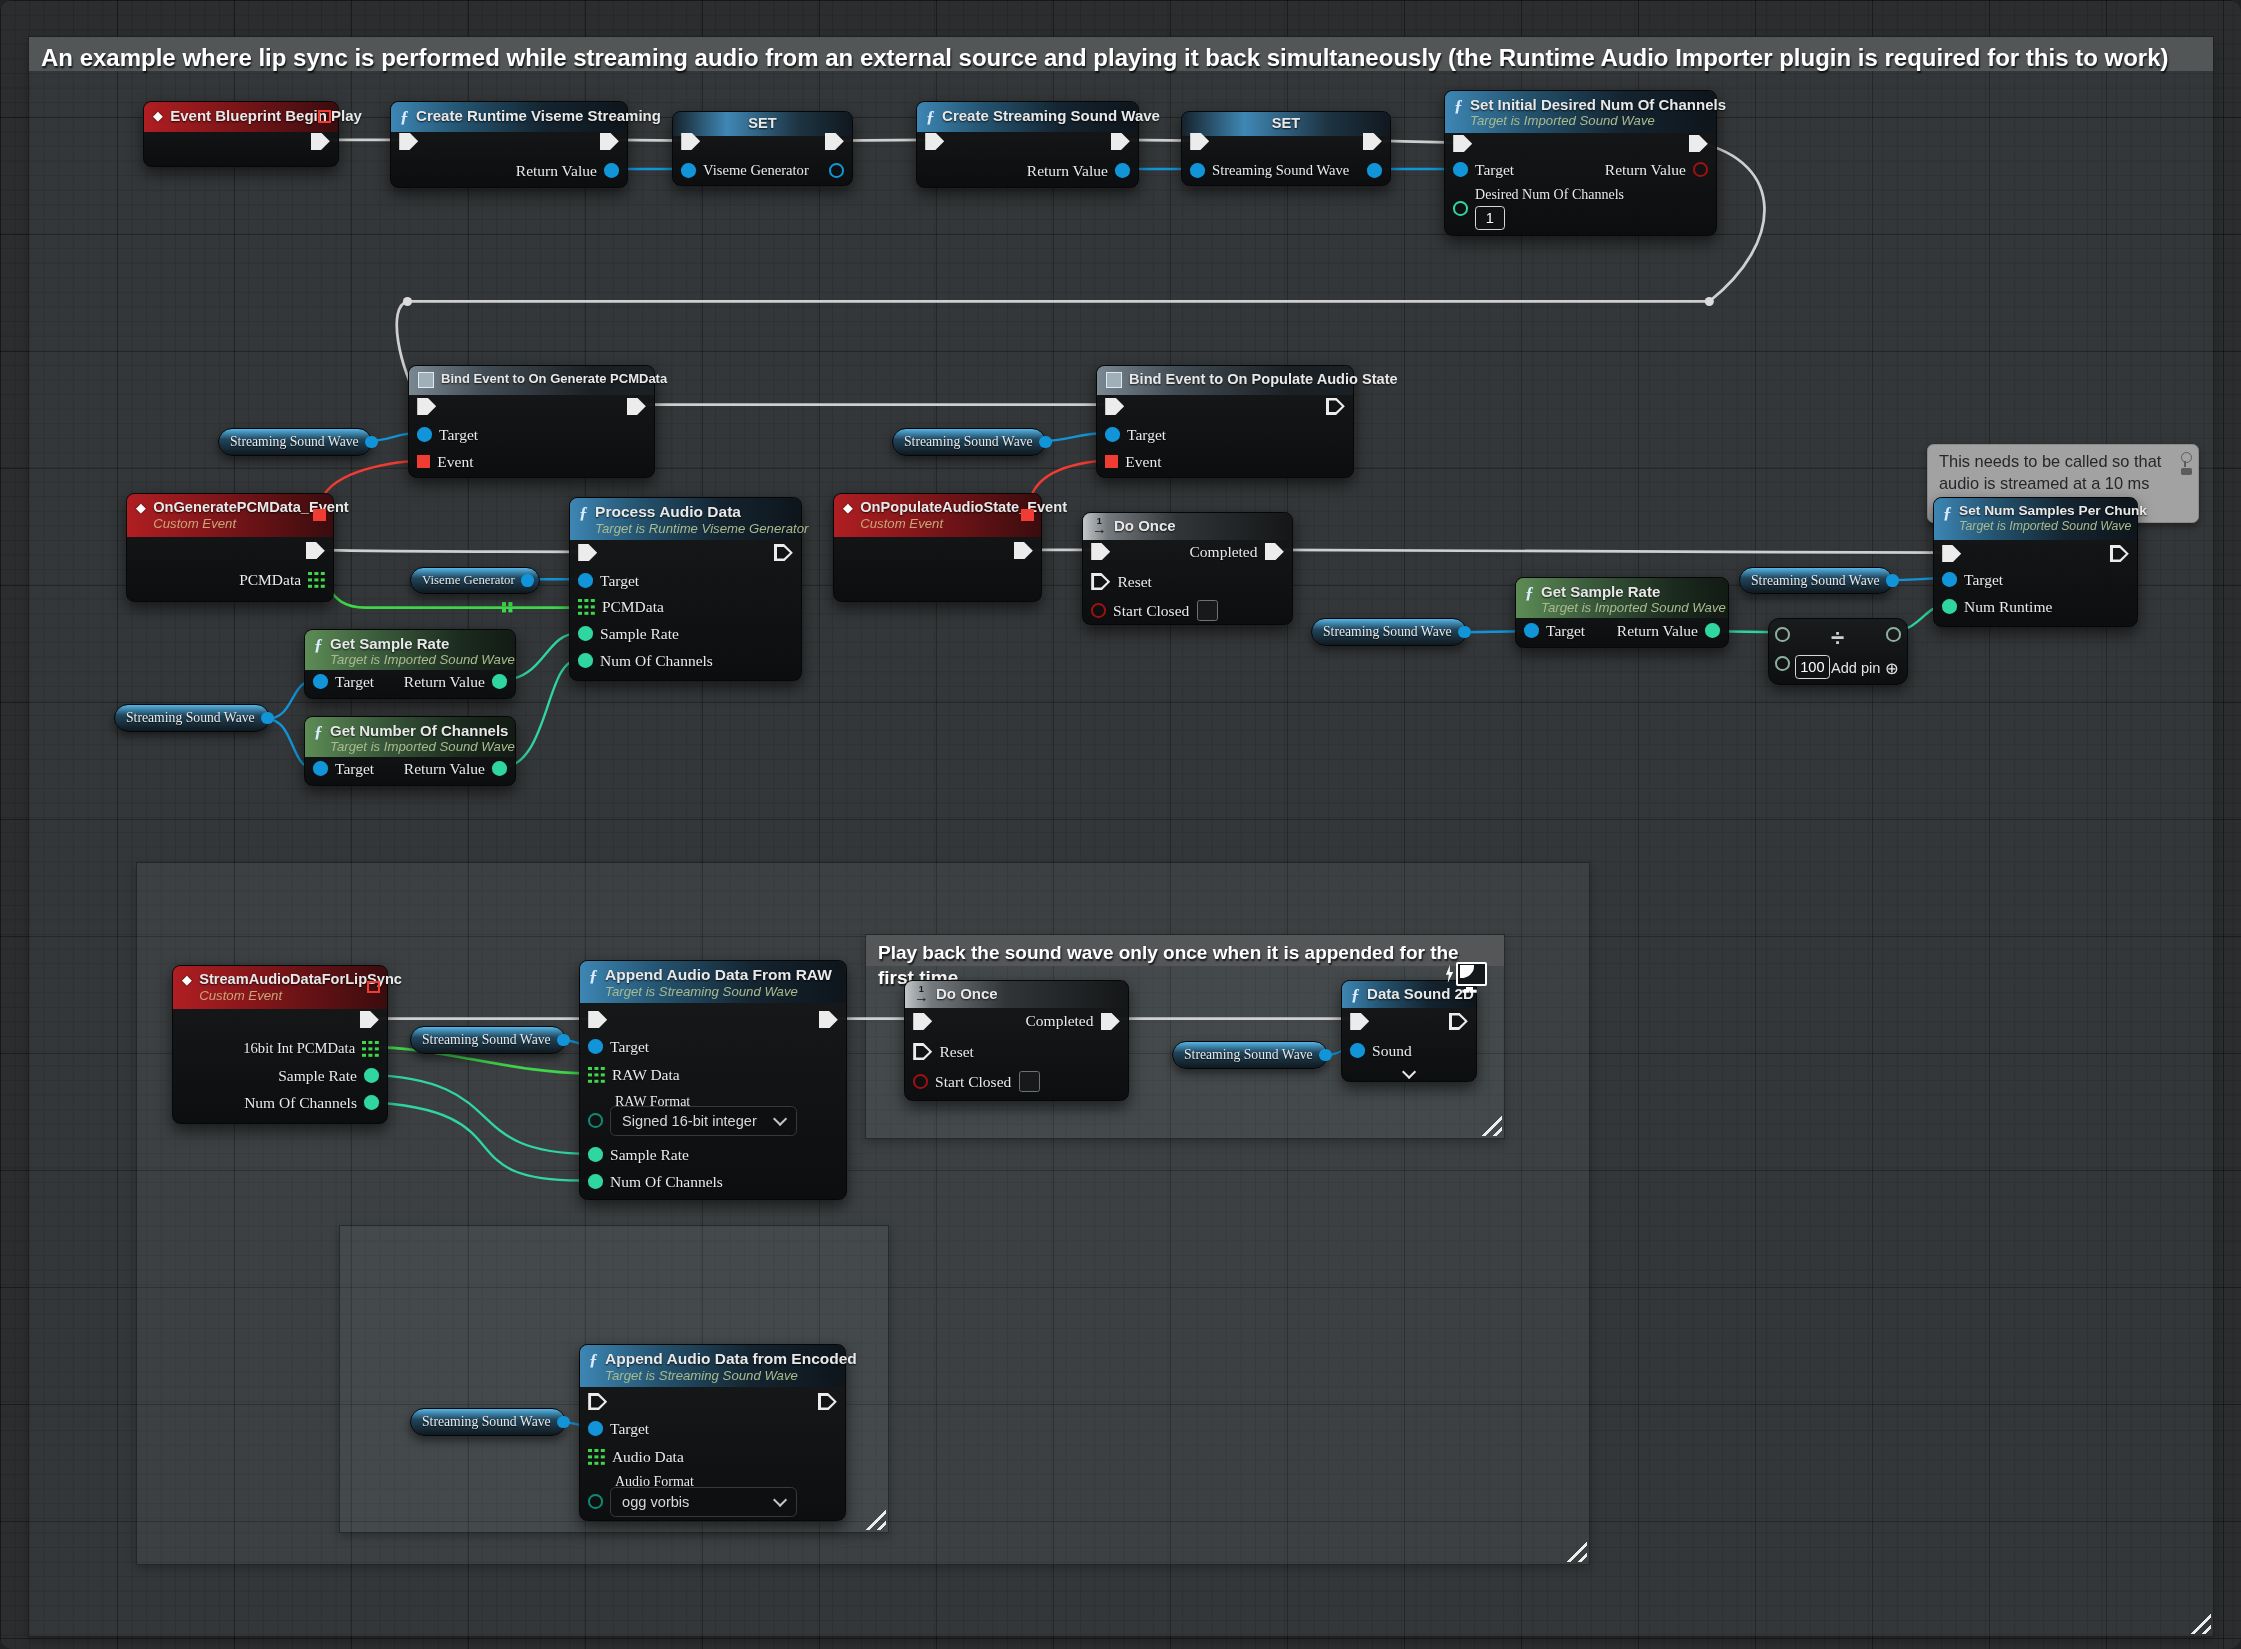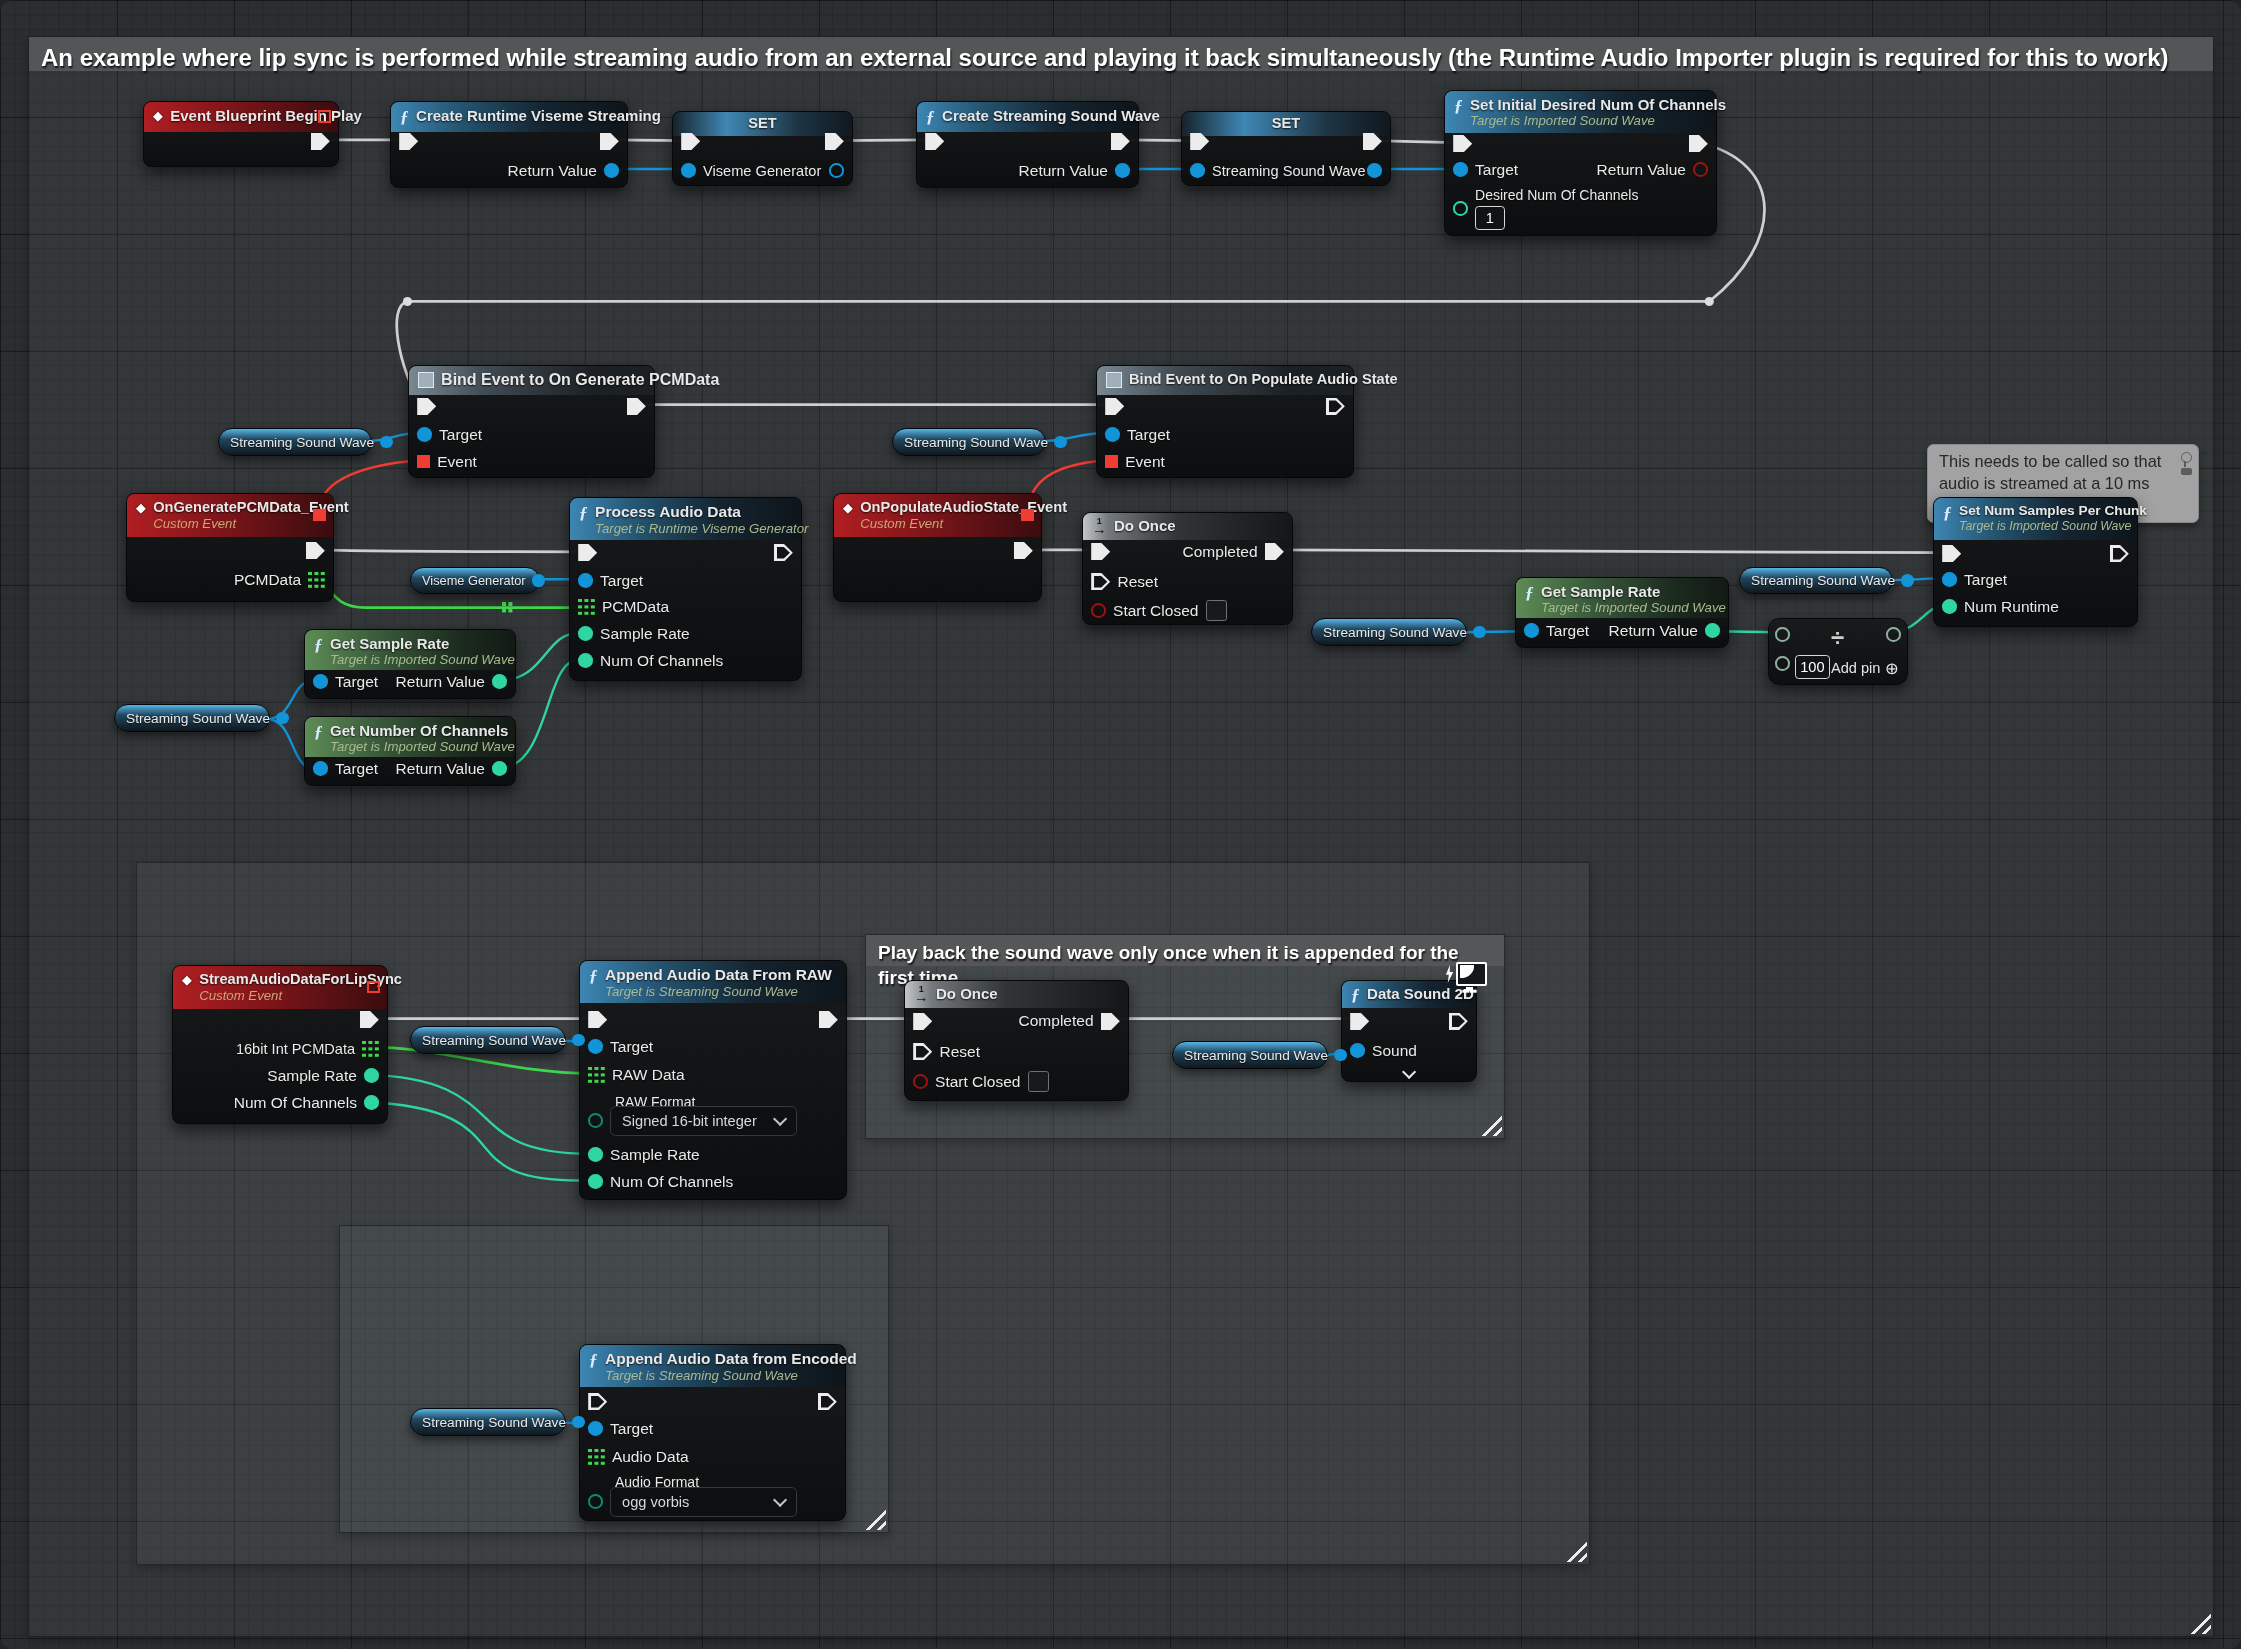--- a/index.html
+++ b/index.html
@@ -33,21 +33,21 @@
   .ttl{font-size:16.4px;font-weight:bold;white-space:nowrap;text-shadow:0 0.9px 1.8px rgba(0,0,0,.8);}
   .sub{font-size:13.2px;font-style:italic;color:#a9bb8e;white-space:nowrap;}
   .sub.ev{color:#c9a678;}
   .fic{font-family:"Liberation Serif",serif;font-style:italic;font-weight:bold;font-size:17.4px;color:#d9ecff;margin-top:-0.9px;}
   .eic{font-size:12.8px;color:#fff;margin-top:1.8px;text-shadow:0 0 1.8px #000;}
   .bic{width:13.7px;height:13.7px;background:#9fb0ba;border:1.8px solid #dfe8ee;margin-top:1.8px;flex:none;}
   .oic{display:flex;flex-direction:column;align-items:center;line-height:.7;color:#17191a;font-weight:bold;margin-top:0.9px;}
   .oic .n1{font-size:9.1px;} .oic .ar{font-size:14.6px;}
   .r{position:absolute;display:flex;align-items:center;gap:7.3px;height:27.4px;}
   .r.in{left:8.2px;} .r.out{right:8.2px;flex-direction:row-reverse;}
-  .pl{font-size:15.5px;color:#eaeaea;white-space:nowrap;text-shadow:0 0.9px 0.9px rgba(0,0,0,.7);}
+  .pl{font-size:15.5px;color:#eaeaea;white-space:nowrap;text-shadow:0 0.9px 0.9px rgba(0,0,0,.7);font-family:Liberation Serif, serif;}
   
   .pe{width:19px;height:17.4px;background:#ececec;clip-path:polygon(0 0,54% 0,100% 50%,54% 100%,0 100%);position:relative;flex:none;}
   .pe.h::after{content:"";position:absolute;inset:2.9px;background:#121316;clip-path:polygon(0 0,54% 0,100% 50%,54% 100%,0 100%);}
   .pc{width:14.6px;height:14.6px;border-radius:50%;background:var(--c);flex:none;box-sizing:border-box;}
   .pc.h{background:transparent;border:2.7px solid var(--c);}
   .psq{width:12.8px;height:12.8px;background:var(--c);flex:none;box-sizing:border-box;}
   .psq.h{background:transparent;border:2.7px solid var(--c);}
   .parr{width:16.4px;height:16.4px;position:relative;flex:none;}
   .parr::before{content:"";position:absolute;left:0;top:0;width:3.7px;height:3.7px;background:var(--c);
     box-shadow:6.4px 0 0 var(--c),12.8px 0 0 var(--c),0 6.4px 0 var(--c),6.4px 6.4px 0 var(--c),12.8px 6.4px 0 var(--c),0 12.8px 0 var(--c),6.4px 12.8px 0 var(--c),12.8px 12.8px 0 var(--c);}
@@ -280,21 +280,21 @@
       <span style="display:flex;flex-direction:column;gap:3.7px">
         <span class="pl" style="font-size:14px">Desired Num Of Channels</span>
         <span class="vb" style="align-self:flex-start">1</span>
       </span>
     </div>
   </div>
 
   <div class="node" style="left:408px;top:365px;width:245px;height:111px">
     <div class="hdr bind" style="height:29px">
       <span class="bic"></span>
-      <span class="ttl" style="font-size:16px">Bind Event to On Generate PCMData</span>
+      <span class="ttl" style="font-size:13px">Bind Event to On Generate PCMData</span>
     </div>
     <div class="r in" style="top:26.5px">
         <span class="pe"></span>
       </div>
     <div class="r out" style="top:26.5px">
         <span class="pe"></span>
       </div>
     <div class="r in" style="top:55px">
         <span class="pc" style="--c:#1295d8"></span>
         <span class="pl">Target</span>

